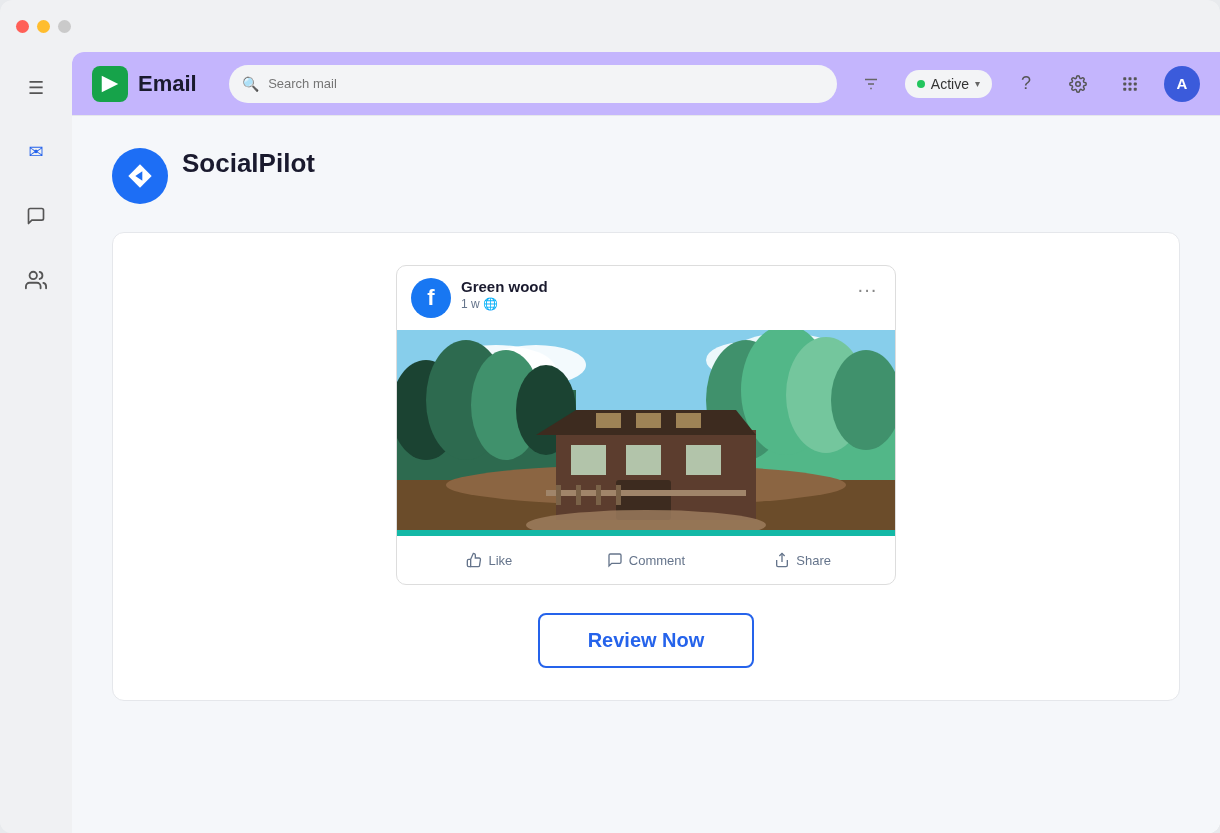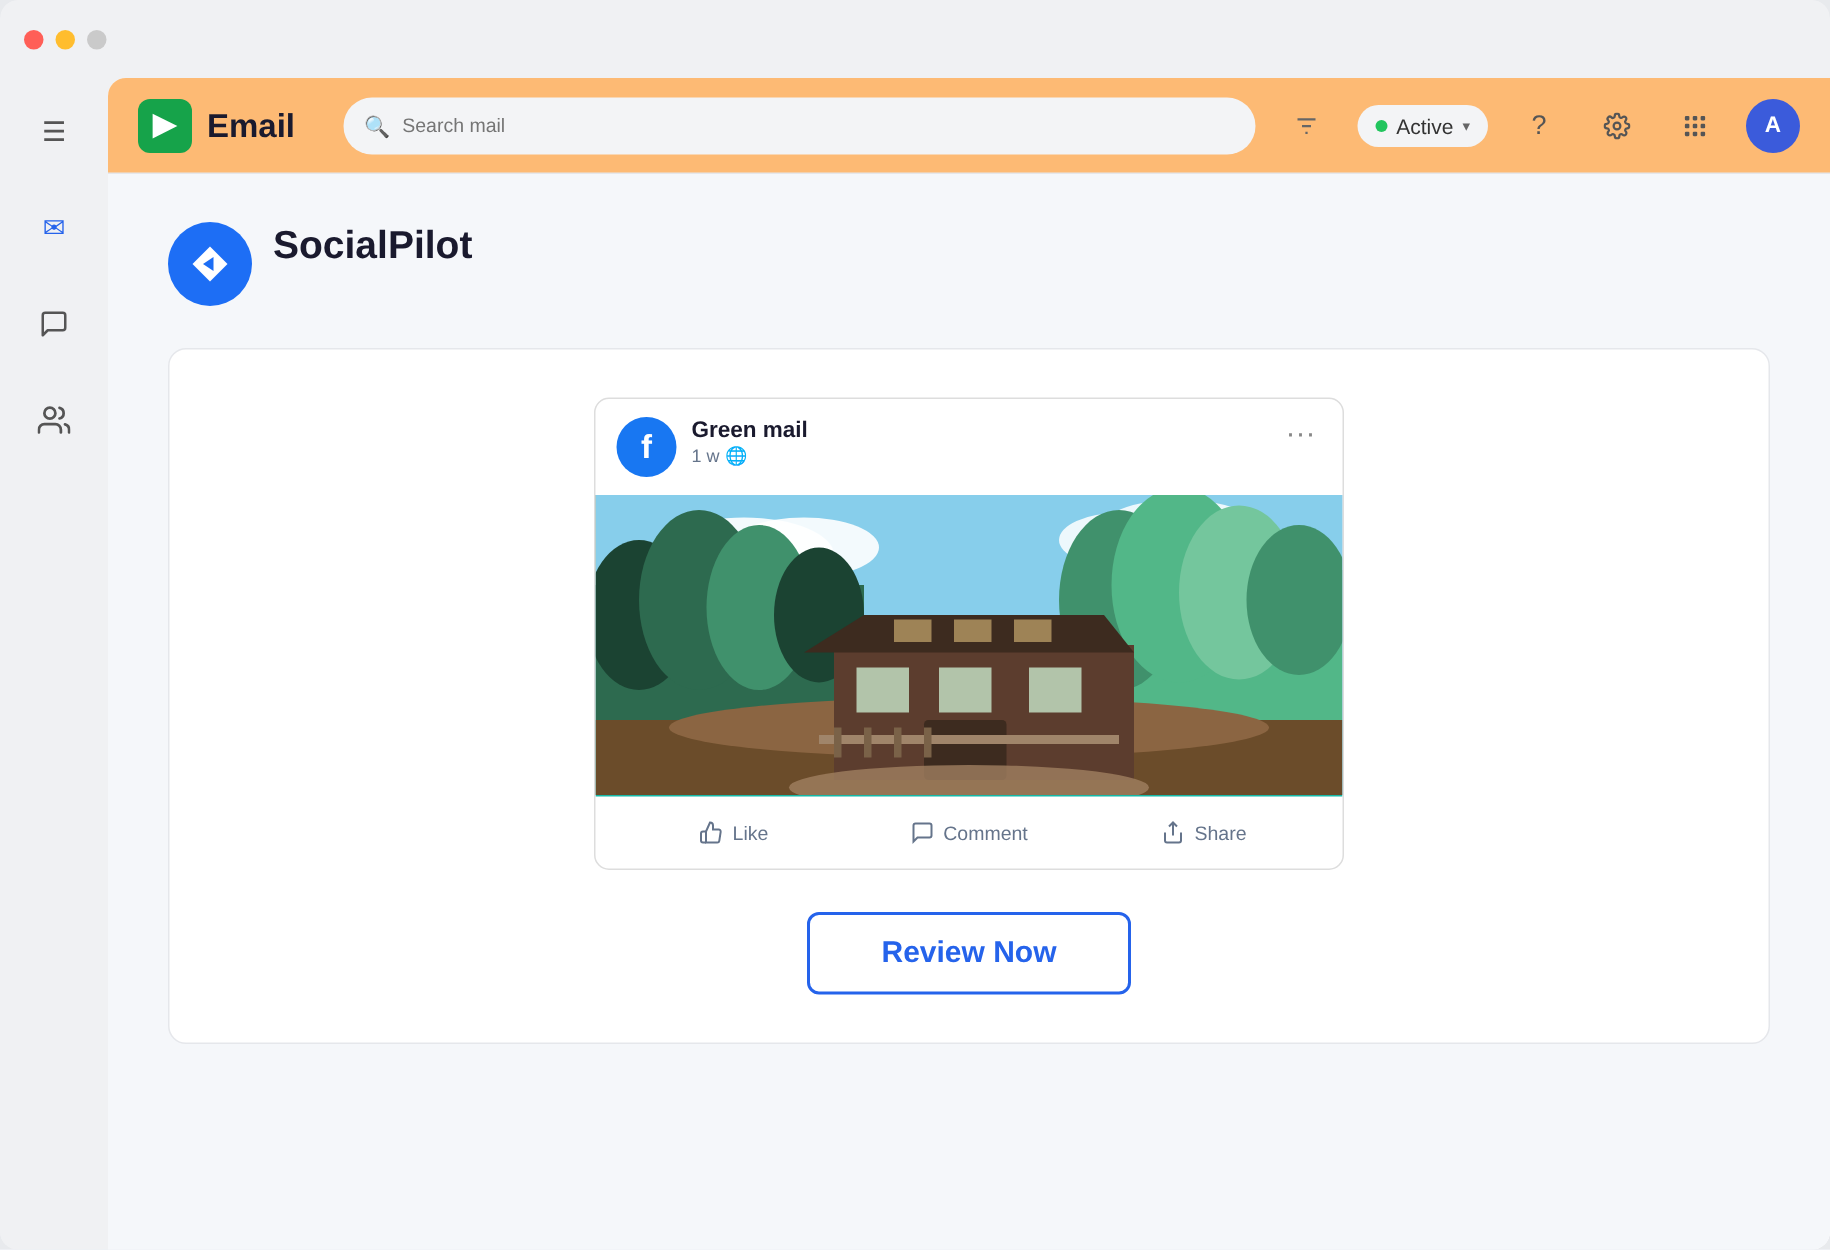--- a/index.html
+++ b/index.html
@@ -72,21 +72,21 @@
       background: #ffffff;
       border-radius: 12px 0 0 0;
       display: flex;
       flex-direction: column;
       overflow: hidden;
     }
 
     
     .top-header {
       height: 64px;
-      background: #fdba74;
+      background: #c4b5fd;
       border-bottom: 1px solid #e5e7eb;
       display: flex;
       align-items: center;
       padding: 0 20px;
       gap: 16px;
     }
     .brand {
       display: flex;
       align-items: center;
       gap: 10px;
@@ -305,21 +305,21 @@
     
     .post-image svg {
       width: 100%;
       height: 100%;
     }
 
     .post-actions {
       display: flex;
       align-items: center;
       padding: 8px 14px;
-      border-top: 1px solid #14b8a6;
+      border-top: 6px solid #14b8a6;
       gap: 0;
     }
     .post-action-btn {
       flex: 1;
       display: flex;
       align-items: center;
       justify-content: center;
       gap: 6px;
       padding: 8px 0;
       font-size: 13px;
@@ -440,21 +440,21 @@
         </div>
         <span class="sender-name">SocialPilot</span>
       </div>
 
       <div class="email-card">
 
         <div class="post-card">
           <div class="post-header">
             <div class="fb-avatar">f</div>
             <div class="post-meta">
-              <div class="post-page-name">Green mail</div>
+              <div class="post-page-name">Green wood</div>
               <div class="post-time-row">
                 <span>1 w</span>
                 <span>🌐</span>
               </div>
             </div>
             <button class="more-btn">···</button>
           </div>
 
           <div class="post-image">
             <svg viewBox="0 0 500 200" xmlns="http://www.w3.org/2000/svg" preserveAspectRatio="xMidYMid slice">

